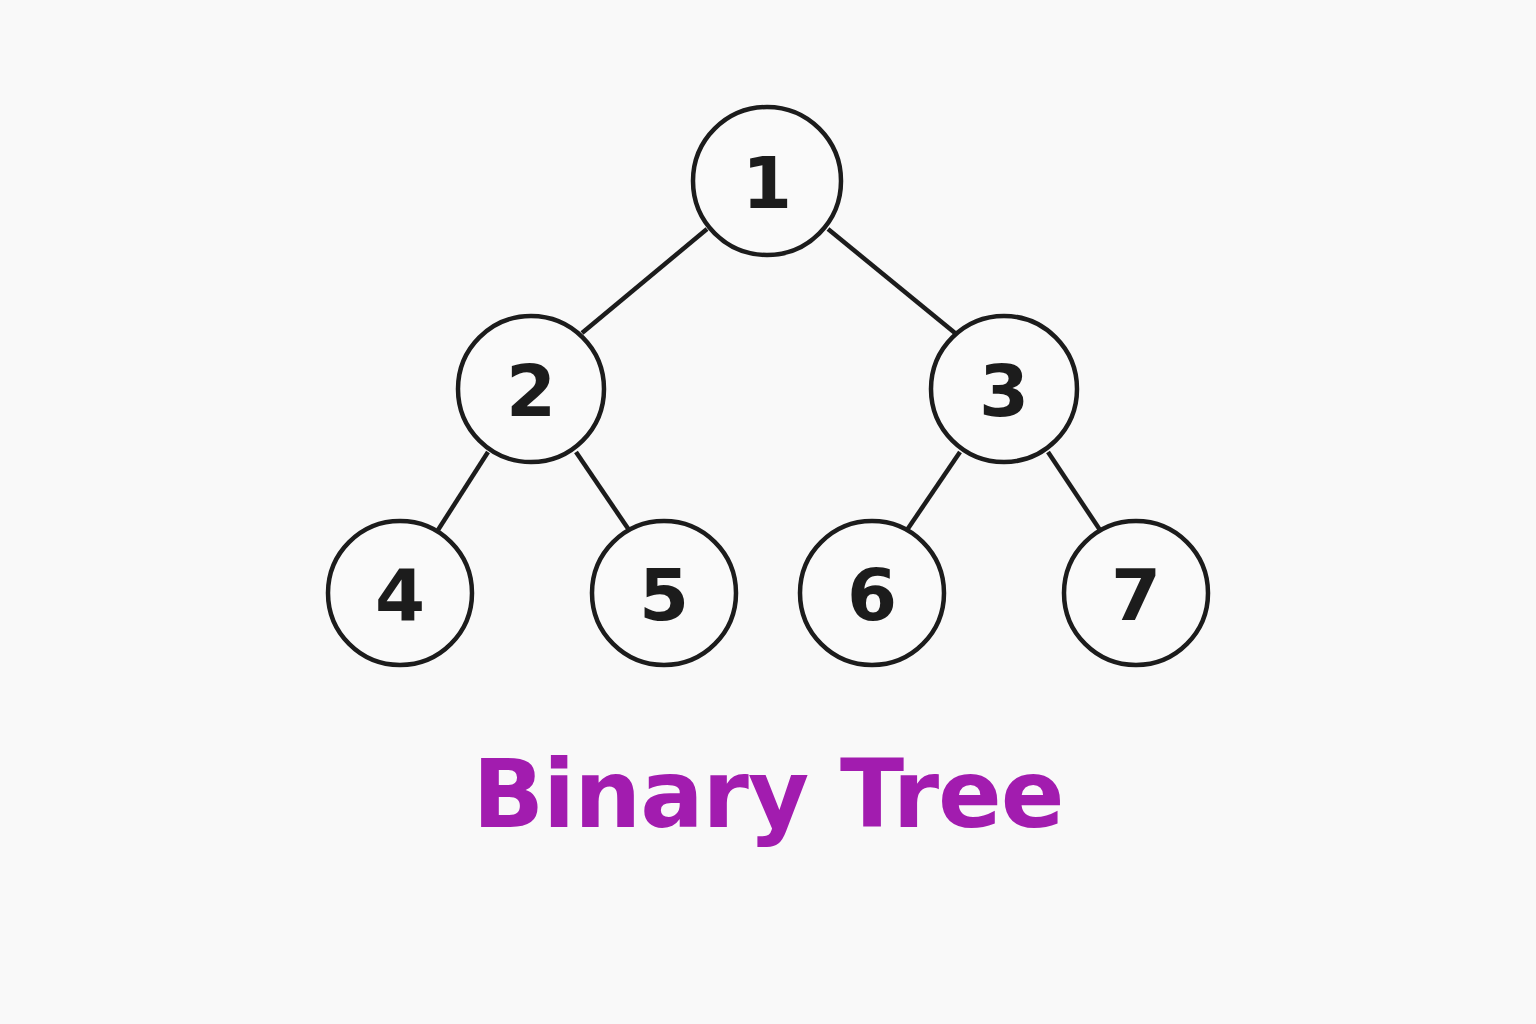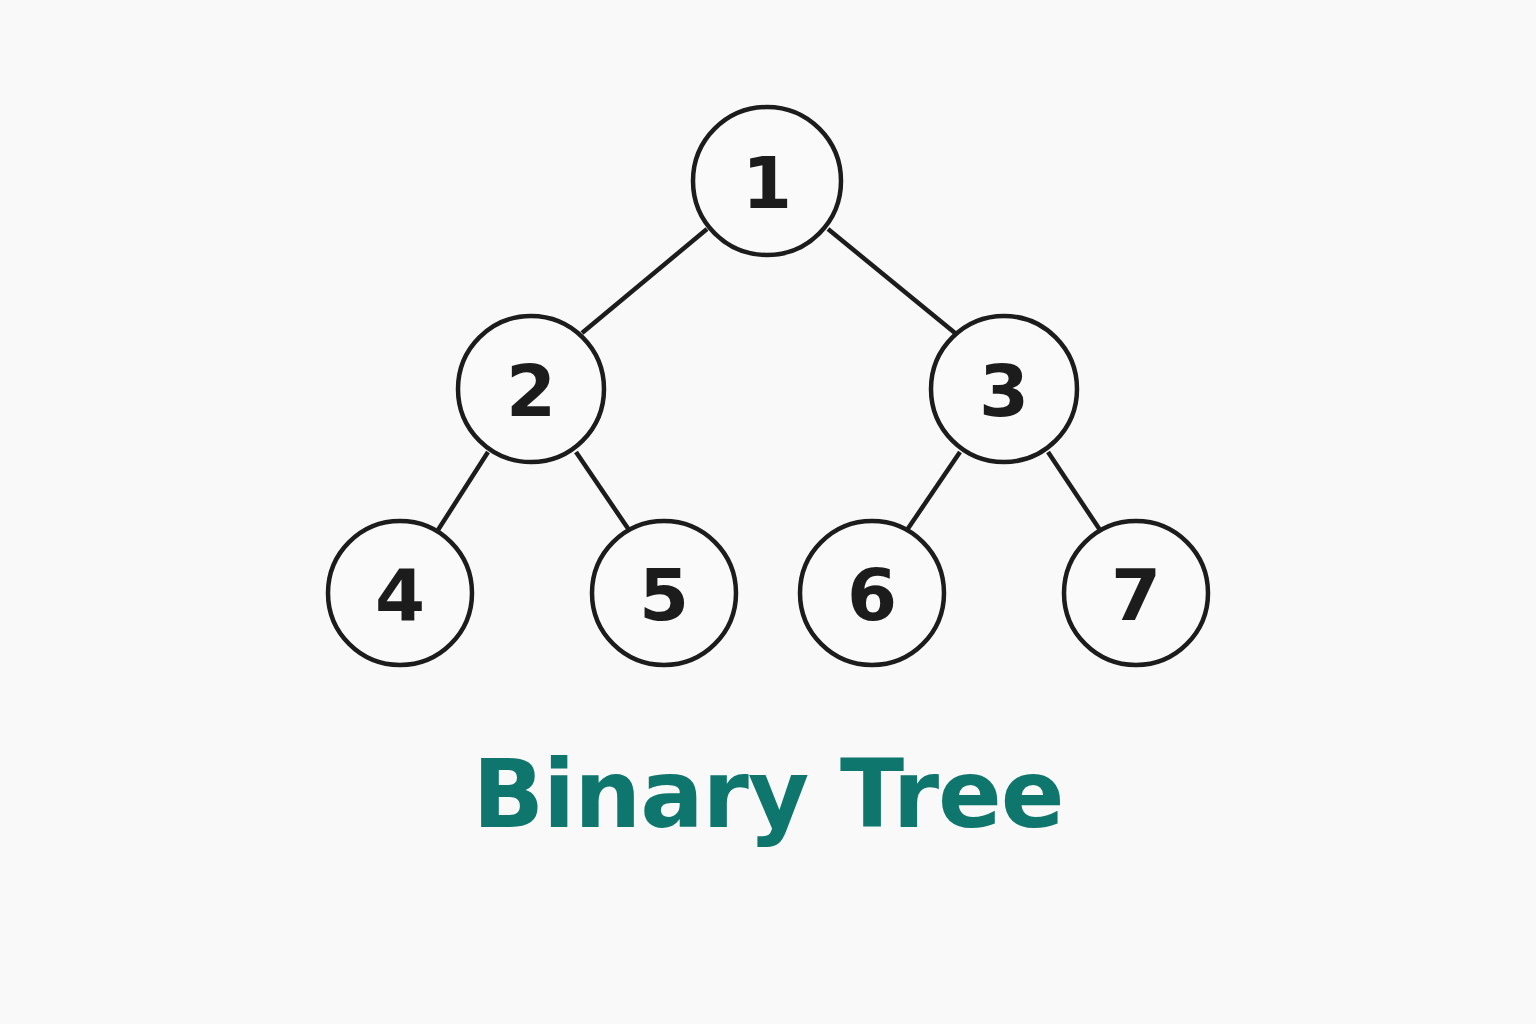--- a/index.html
+++ b/index.html
@@ -14,21 +14,21 @@
     .node-circle { fill: #fafafa; stroke: #1c1c1c; stroke-width: 4.5; }
     .node-label {
       font-family: "DejaVu Sans", sans-serif;
       font-weight: bold; font-size: 72px; fill: #1c1c1c;
       text-anchor: middle; dominant-baseline: central;
     }
     .title {
       position: absolute; left: 0; width: 1536px; top: 740px;
       text-align: center;
       font-family: "DejaVu Sans", sans-serif;
-      font-weight: bold; font-size: 94px; color: #0f766e;
+      font-weight: bold; font-size: 94px; color: #a21caf;
       letter-spacing: -1px;
     }
   </style>
 </head>
 <body>
 
 <svg class="tree" width="1536" height="1024" viewBox="0 0 1536 1024" xmlns="http://www.w3.org/2000/svg">
   <g>
     <line class="edge" x1="707" y1="229" x2="582" y2="333"></line>
     <line class="edge" x1="828" y1="229" x2="955" y2="333"></line>

